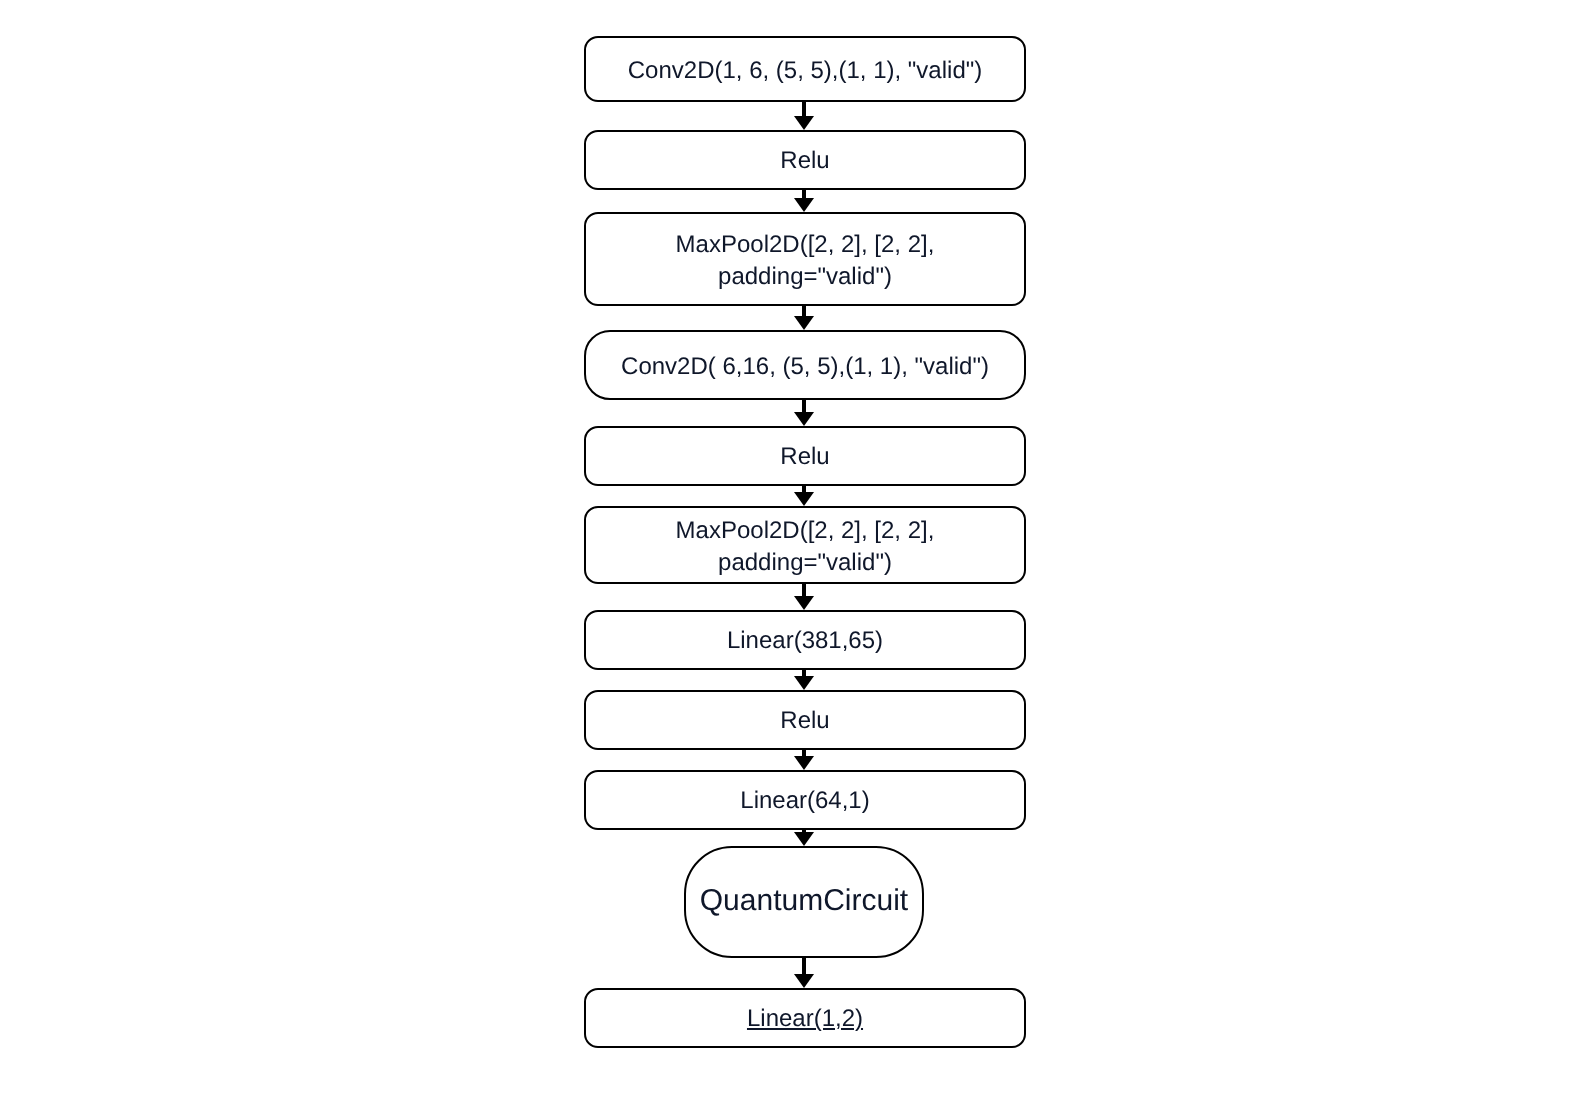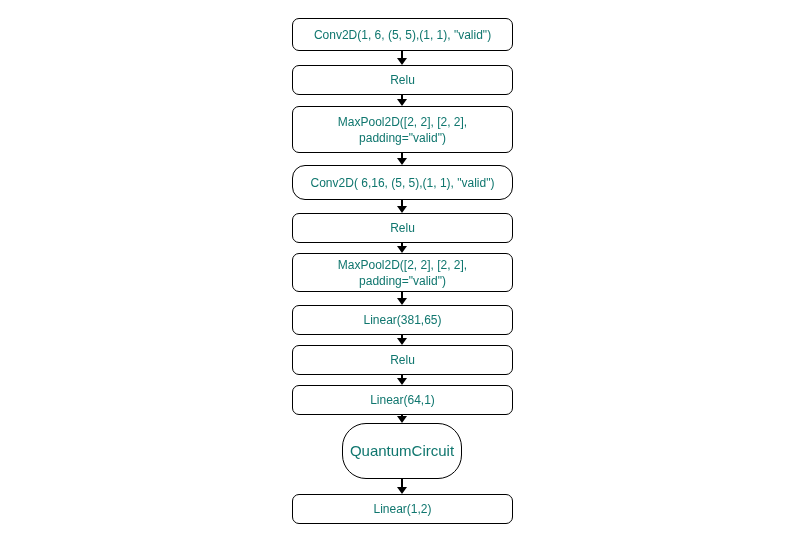--- a/index.html
+++ b/index.html
@@ -14,21 +14,21 @@
     height: 554px;
     background: #ffffff;
     overflow: hidden;
   }
   .node {
     position: absolute;
     box-sizing: border-box;
     background: #ffffff;
     border: 1px solid #000000;
     border-radius: 7px;
-    color: #0f766e;
+    color: #0f172a;
     font-size: 12px;
     line-height: 16px;
     display: flex;
     align-items: center;
     justify-content: center;
     text-align: center;
     white-space: pre-line;
     padding: 14px 4px;
   }
   .node.quantum {
@@ -131,15 +131,15 @@
     <div class="head"></div>
   </div>
 
   <div class="node quantum" style="left:342px; top:423px; width:120px; height:56px;">QuantumCircuit</div>
 
   <div class="arrow" style="left:402px; top:479px; height:15px;">
     <div class="shaft"></div>
     <div class="head"></div>
   </div>
 
-  <div class="node" style="left:292px; top:494px; width:221px; height:30px;">Linear(1,2)</div>
+  <div class="node" style="left:292px; top:494px; width:221px; height:30px;text-decoration:underline;">Linear(1,2)</div>
 
 </div>
 
 </body></html>

